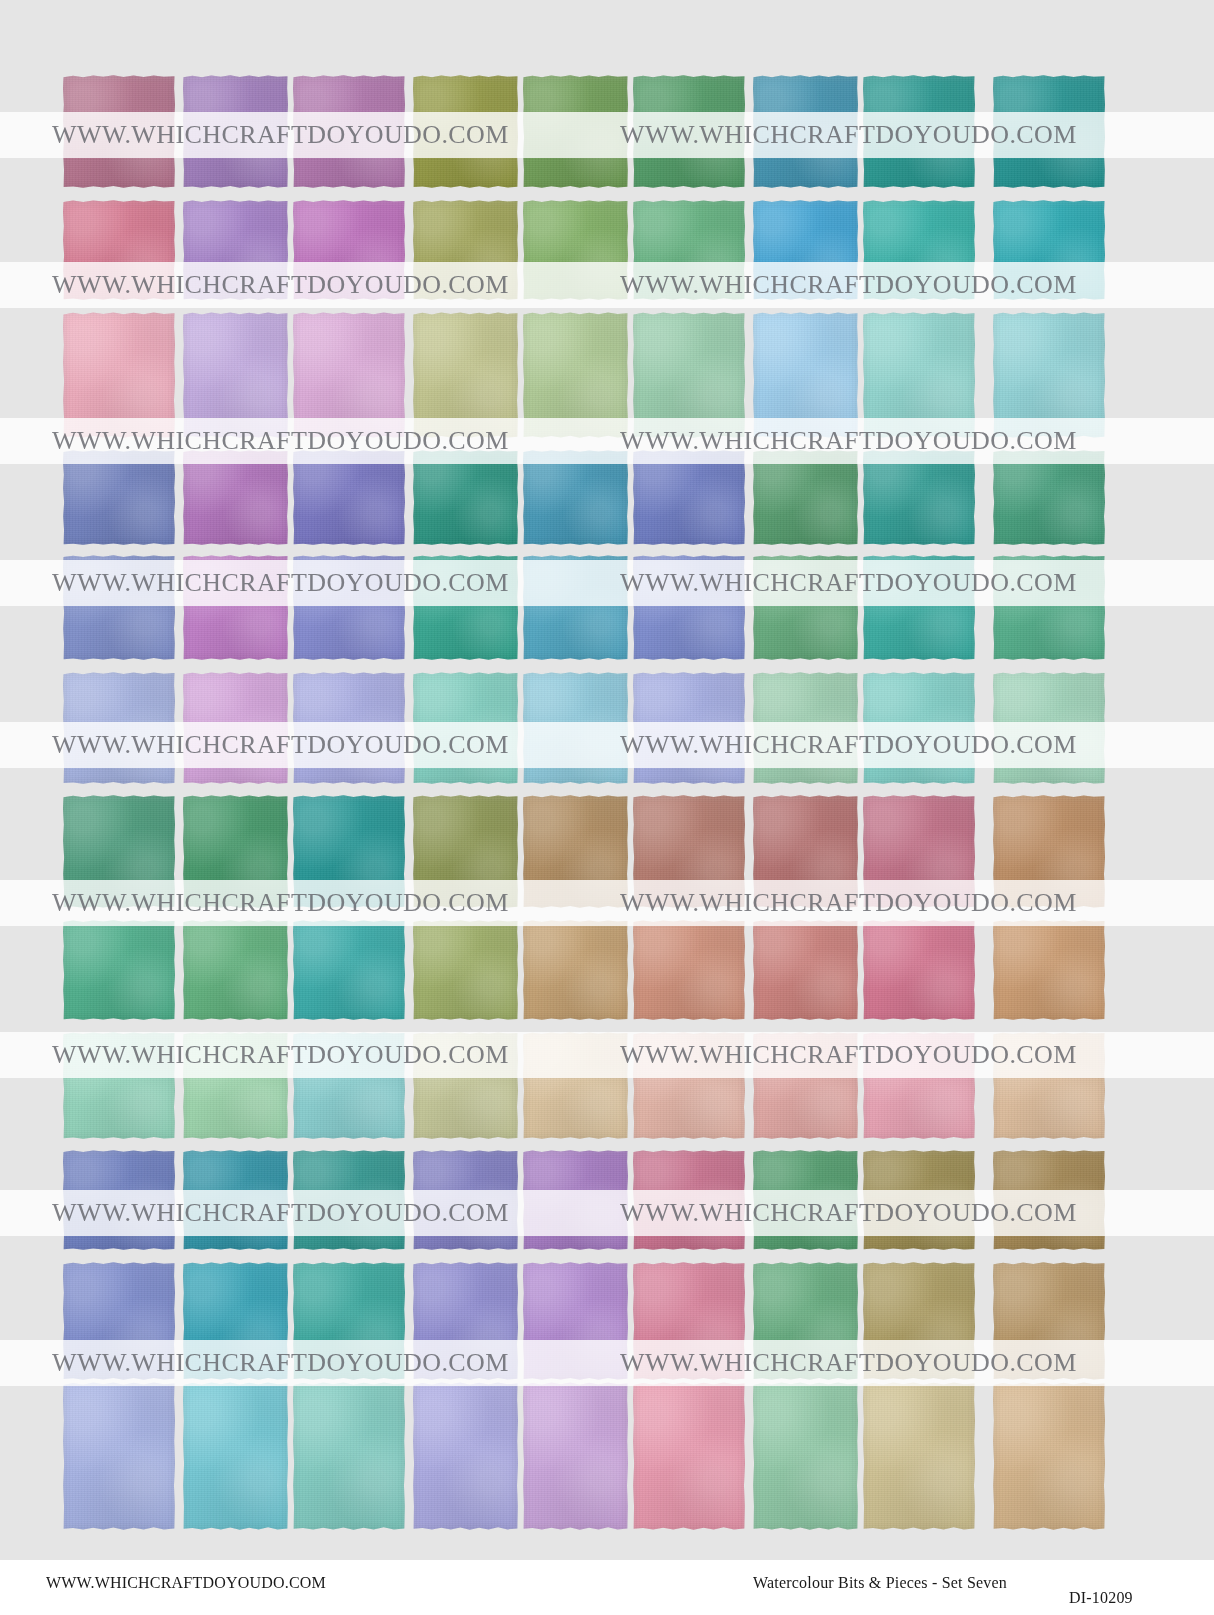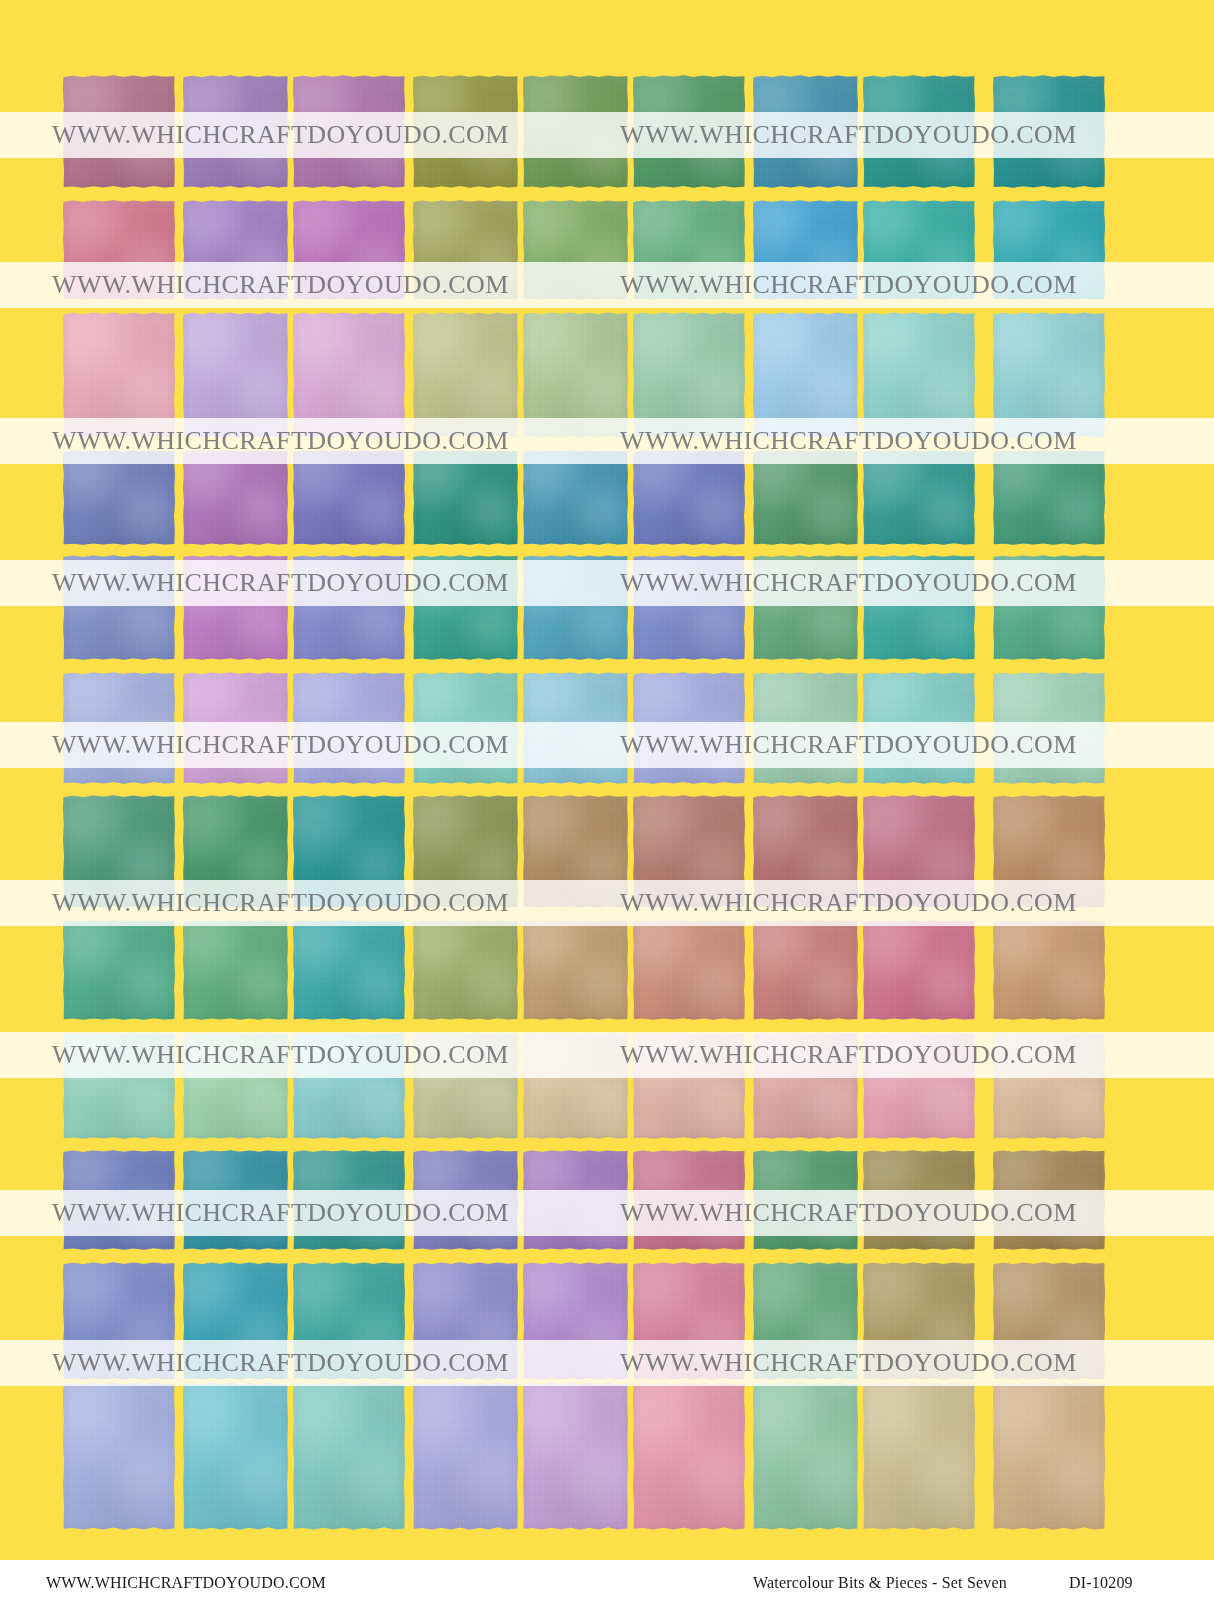--- a/index.html
+++ b/index.html
@@ -1,21 +1,21 @@
 <!DOCTYPE html>
 <html><head>
 <meta charset="utf-8">
 <style>
   html,body{margin:0;padding:0;background:#ffffff;}
   body{
     width:1214px;height:1615px;position:relative;overflow:hidden;
     font-family:"Liberation Serif", serif;
     background:#ffffff;
   }
-  #sheet{position:absolute;inset:0;background:#fde047;}
+  #sheet{position:absolute;inset:0;background:#e5e5e5;}
 
   
   #grid{position:absolute;left:0;top:0;width:1214px;height:1540px;}
   .swatch{
     position:absolute;
     
     clip-path: polygon(
       0.5% 2.0%, 9% 0.6%, 18% 1.9%, 27% 0.4%, 36% 1.6%, 45% 0.3%,
       54% 1.8%, 63% 0.5%, 72% 1.7%, 81% 0.4%, 90% 1.5%, 99.5% 1.0%,
       99.2% 12%, 100% 26%, 99.3% 40%, 100% 55%, 99.1% 70%, 99.8% 84%, 99.4% 99.0%,
@@ -68,21 +68,21 @@
     background:#ffffff;
   }
   .ft{
     position:absolute;top:14px;
     font-family:"Liberation Serif", serif;
     font-size:16px;color:#1a1a1a;white-space:nowrap;
     letter-spacing:0.2px;
   }
   #ft-site{left:46px;}
   #ft-title{left:753px;}
-  #ft-code{left:1069px;}
+  #ft-code{left:1069px;margin-top:15px;}
 </style>
 </head>
 <body>
 
 <div id="sheet">
 
   <div id="grid">
       <div class="swatch" style="left: 63px; top: 75px; width: 112px; height: 113px; background: rgb(181, 113, 140);">
         <div class="grain"></div>
         <div class="edgeshade"></div>

